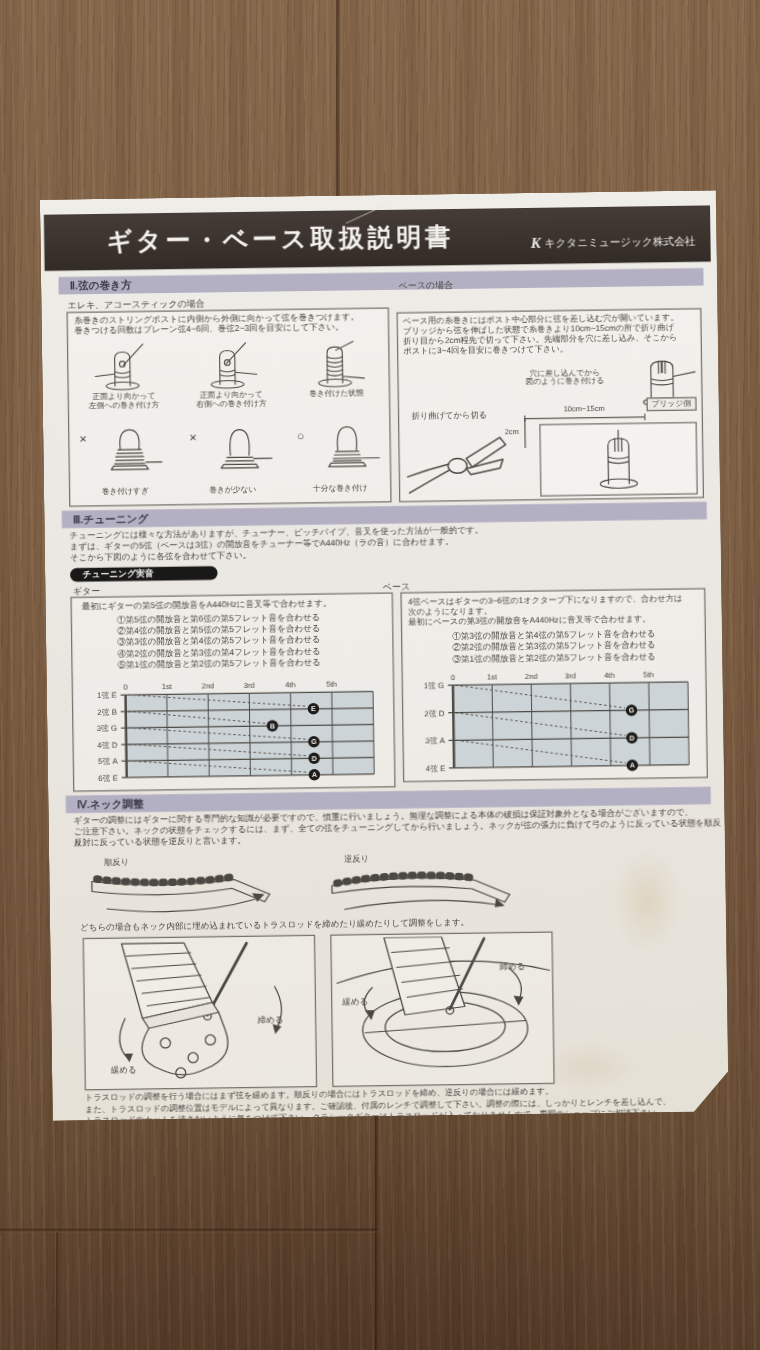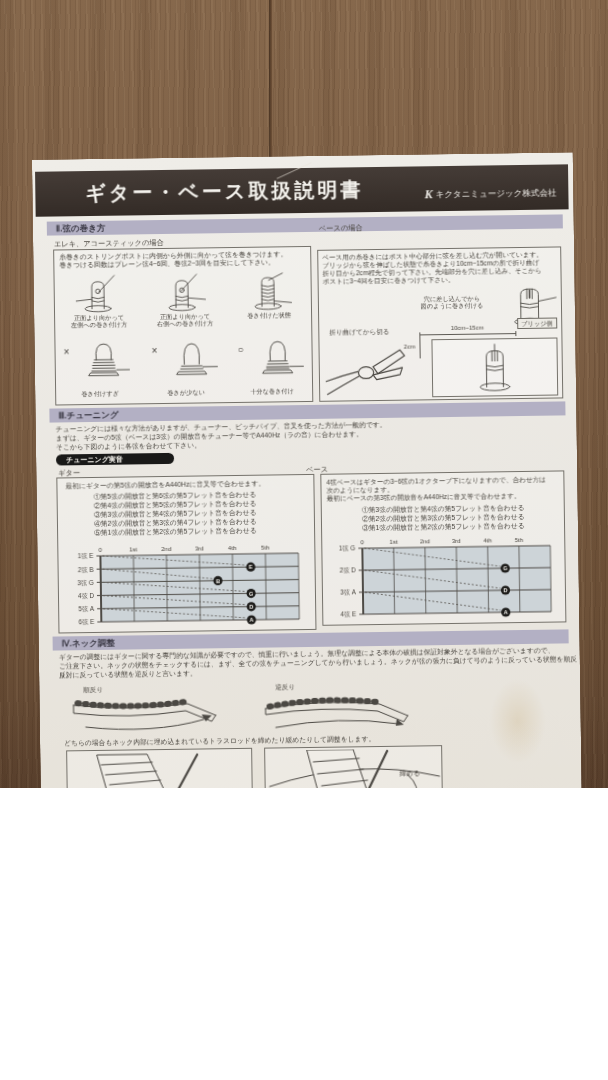--- a/index.html
+++ b/index.html
@@ -1,18 +1,18 @@
 <!DOCTYPE html>
 <html><head>
 <meta charset="utf-8">
 <style>
   html,body{margin:0;padding:0;}
   body{width:608px;height:1080px;overflow:hidden;font-family:"Liberation Sans",sans-serif;}
   .abs{position:absolute;}
-  .scene{position:relative;width:608px;height:788px;overflow:hidden;
+  .scene{position:relative;width:608px;height:1080px;overflow:hidden;
     background:
       radial-gradient(120% 60% at 50% 115%, rgba(30,14,4,.38) 0%, rgba(30,14,4,0) 60%),
       repeating-linear-gradient(91deg, rgba(48,28,14,.10) 0 1px, rgba(0,0,0,0) 1px 5px),
       repeating-linear-gradient(89deg, rgba(255,226,188,.06) 0 2px, rgba(0,0,0,0) 2px 9px),
       repeating-linear-gradient(90.6deg, rgba(58,34,16,.08) 0 14px, rgba(0,0,0,0) 14px 46px),
       linear-gradient(180deg,#86684c 0%,#7d5f45 40%,#6d5138 78%,#5e4430 100%);
   }
   .seam{position:absolute;background:linear-gradient(90deg,rgba(26,12,4,.55),rgba(92,62,38,.5));}
   .seam.h{background:linear-gradient(180deg,rgba(26,12,4,.5),rgba(120,88,58,.45));}
   .paper{position:absolute;left:37px;top:156px;width:541px;height:737px;

